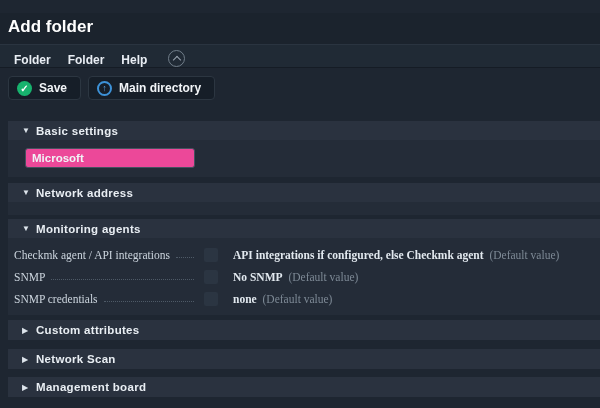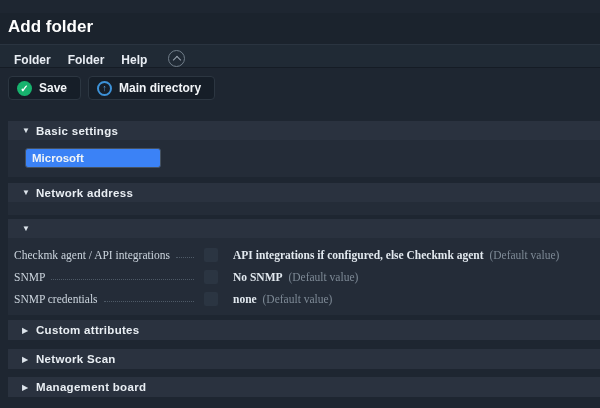--- a/index.html
+++ b/index.html
@@ -75,22 +75,22 @@
   .frow { display: flex; align-items: center; padding-left: 6px; }
   .frow-basic { padding-top: 8px; }
   .mrow { height: 22px; }
   .labelwrap { display: flex; align-items: flex-end; }
   .lw-basic { width: 208px; }
   .lw-mon { width: 182px; }
   .flabel { font-size: 11.5px; color: #ccd5de; white-space: nowrap; }
   .dots { flex: 1; border-bottom: 1px dotted #4e5a67; margin: 0 2px 3px 6px; }
 
   .text-input {
-    width: 136px; height: 20px; margin-left: 11px;
-    background: #3b82f6; border: 1px solid #45515f; border-radius: 3px;
+    width: 170px; height: 20px; margin-left: 11px;
+    background: #ec4899; border: 1px solid #45515f; border-radius: 3px;
     color: #f0f4f6; font-size: 11.5px; padding: 0 6px;
     font-family: "Liberation Sans", sans-serif; font-weight: bold;
   }
 
   .checkbox {
     width: 14px; height: 14px; flex: 0 0 14px; background: #2b3542;
     border-radius: 2px; margin-left: 8px; cursor: pointer;
   }
   .valwrap { margin-left: 15px; font-size: 11.5px; white-space: nowrap; }
   .valtext { font-weight: bold; color: #e2e9ef; }
@@ -139,20 +139,21 @@
   <div class="section-header">
     <span class="tri">▼</span>
     <span class="section-title">Network address</span>
   </div>
   <div class="section-body"></div>
 </div>
 
 <div class="section" id="sec-monitoring">
   <div class="section-header">
     <span class="tri">▼</span>
+    <span class="section-title">Monitoring agents</span>
   </div>
   <div class="section-body">
 
     <div class="frow mrow">
       <span class="labelwrap lw-mon">
         <span class="flabel">Checkmk agent / API integrations</span>
         <span class="dots"></span>
       </span>
       <span class="checkbox"></span>
       <span class="valwrap">

